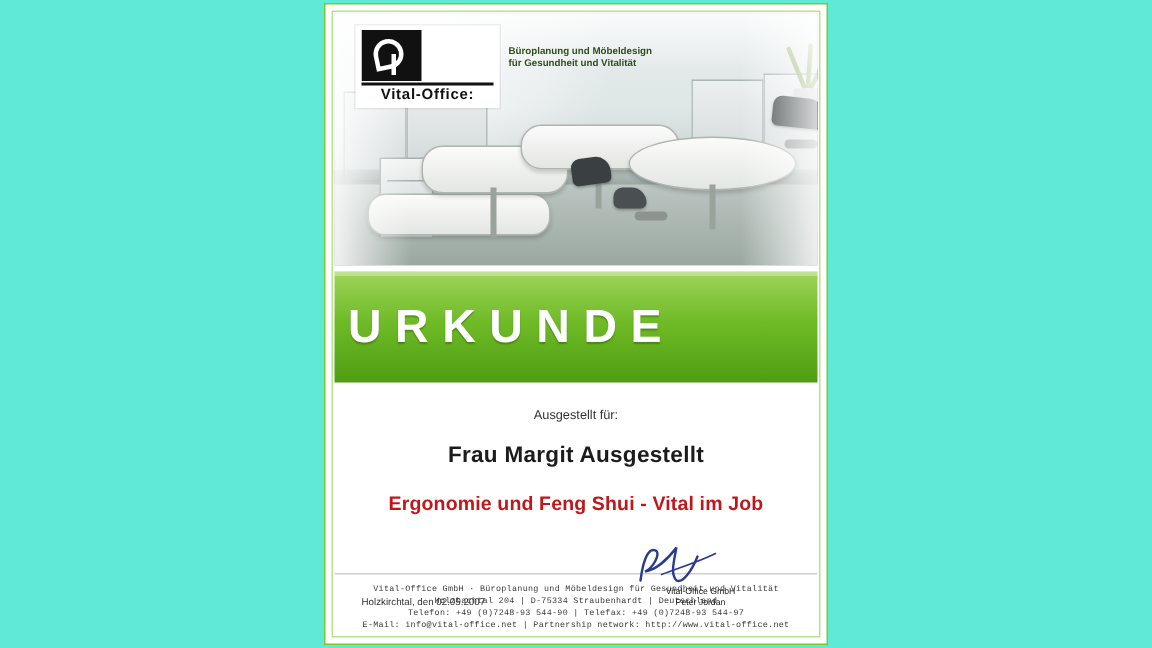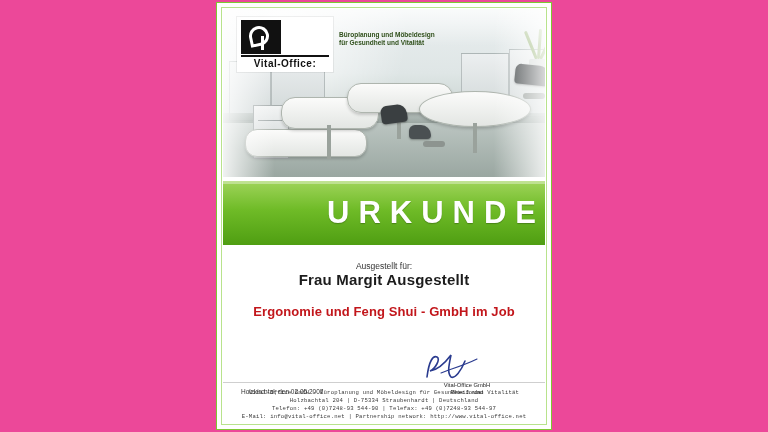--- a/index.html
+++ b/index.html
@@ -8,21 +8,21 @@
     background: #ffffff;
     width: 768px;
     height: 432px;
     overflow: hidden;
     font-family: "Liberation Sans", sans-serif;
   }
   #stage {
     position: relative;
     width: 768px;
     height: 432px;
-    background: #ec4899;
+    background: #5eead4;
   }
   
   .certificate {
     position: absolute;
     left: 216px;
     top: 2px;
     width: 336px;
     height: 428px;
     background: #ffffff;
     border: 1px solid #7dc832;
@@ -211,26 +211,26 @@
     font-size: 6.5px;
     line-height: 8px;
     color: #2f4f1a;
     font-weight: bold;
     padding-top: 14px;
     white-space: pre-line;
   }
   
   .green-band {
     margin: 4px 6px 0 6px;
-    height: 64px;
+    height: 74px;
     background: linear-gradient(to bottom, #9fd45a 0%, #6fbb27 45%, #4f9e12 100%);
     position: relative;
     display: flex;
     align-items: center;
-    justify-content: flex-end;
+    justify-content: flex-start;
   }
   .green-band:before {
     content: "";
     position: absolute;
     left: 0; right: 0; top: 0; height: 3px;
     background: rgba(255,255,255,0.35);
   }
   .urkunde {
     color: #ffffff;
     font-size: 31px;
@@ -245,20 +245,21 @@
     margin: 0 6px 6px 6px;
     padding: 16px 18px 0 18px;
     box-sizing: border-box;
     text-align: center;
     color: #222;
     position: relative;
   }
   .issued-to {
     font-size: 8.5px;
     color: #333;
+    margin-bottom: 14px;
   }
   .recipient {
     font-size: 15px;
     font-weight: bold;
     color: #1c1c1c;
     letter-spacing: .2px;
     margin-bottom: 16px;
   }
   .subline {
     font-size: 8px;
@@ -373,21 +374,21 @@
       </div>
     </div>
 
     <div class="green-band">
       <div class="urkunde">URKUNDE</div>
     </div>
 
     <div class="body">
       <div class="issued-to">Ausgestellt für:</div>
       <div class="recipient">Frau Margit Ausgestellt</div>
-      <div class="seminar">Ergonomie und Feng Shui - GmbH im Job</div>
+      <div class="seminar">Ergonomie und Feng Shui - Vital im Job</div>
 
       <div class="sig-row">
         <div class="sig-left">Holzkirchtal, den 02.05.2007</div>
         <div class="sig-right">
           <div class="sig-glyph">
             <svg width="80" height="30" viewBox="0 0 80 30" xmlns="http://www.w3.org/2000/svg">
               <path d="M6 26 C8 10, 12 4, 16 6 C20 8, 14 18, 9 20 C16 19, 24 12, 30 4 C28 14, 26 22, 30 26 C34 28, 40 20, 44 10" fill="none" stroke="#2a3b8f" stroke-width="1.6" stroke-linecap="round"></path>
               <path d="M20 22 C30 18, 44 14, 56 8" fill="none" stroke="#2a3b8f" stroke-width="1.1" stroke-linecap="round"></path>
             </svg>
           </div>

